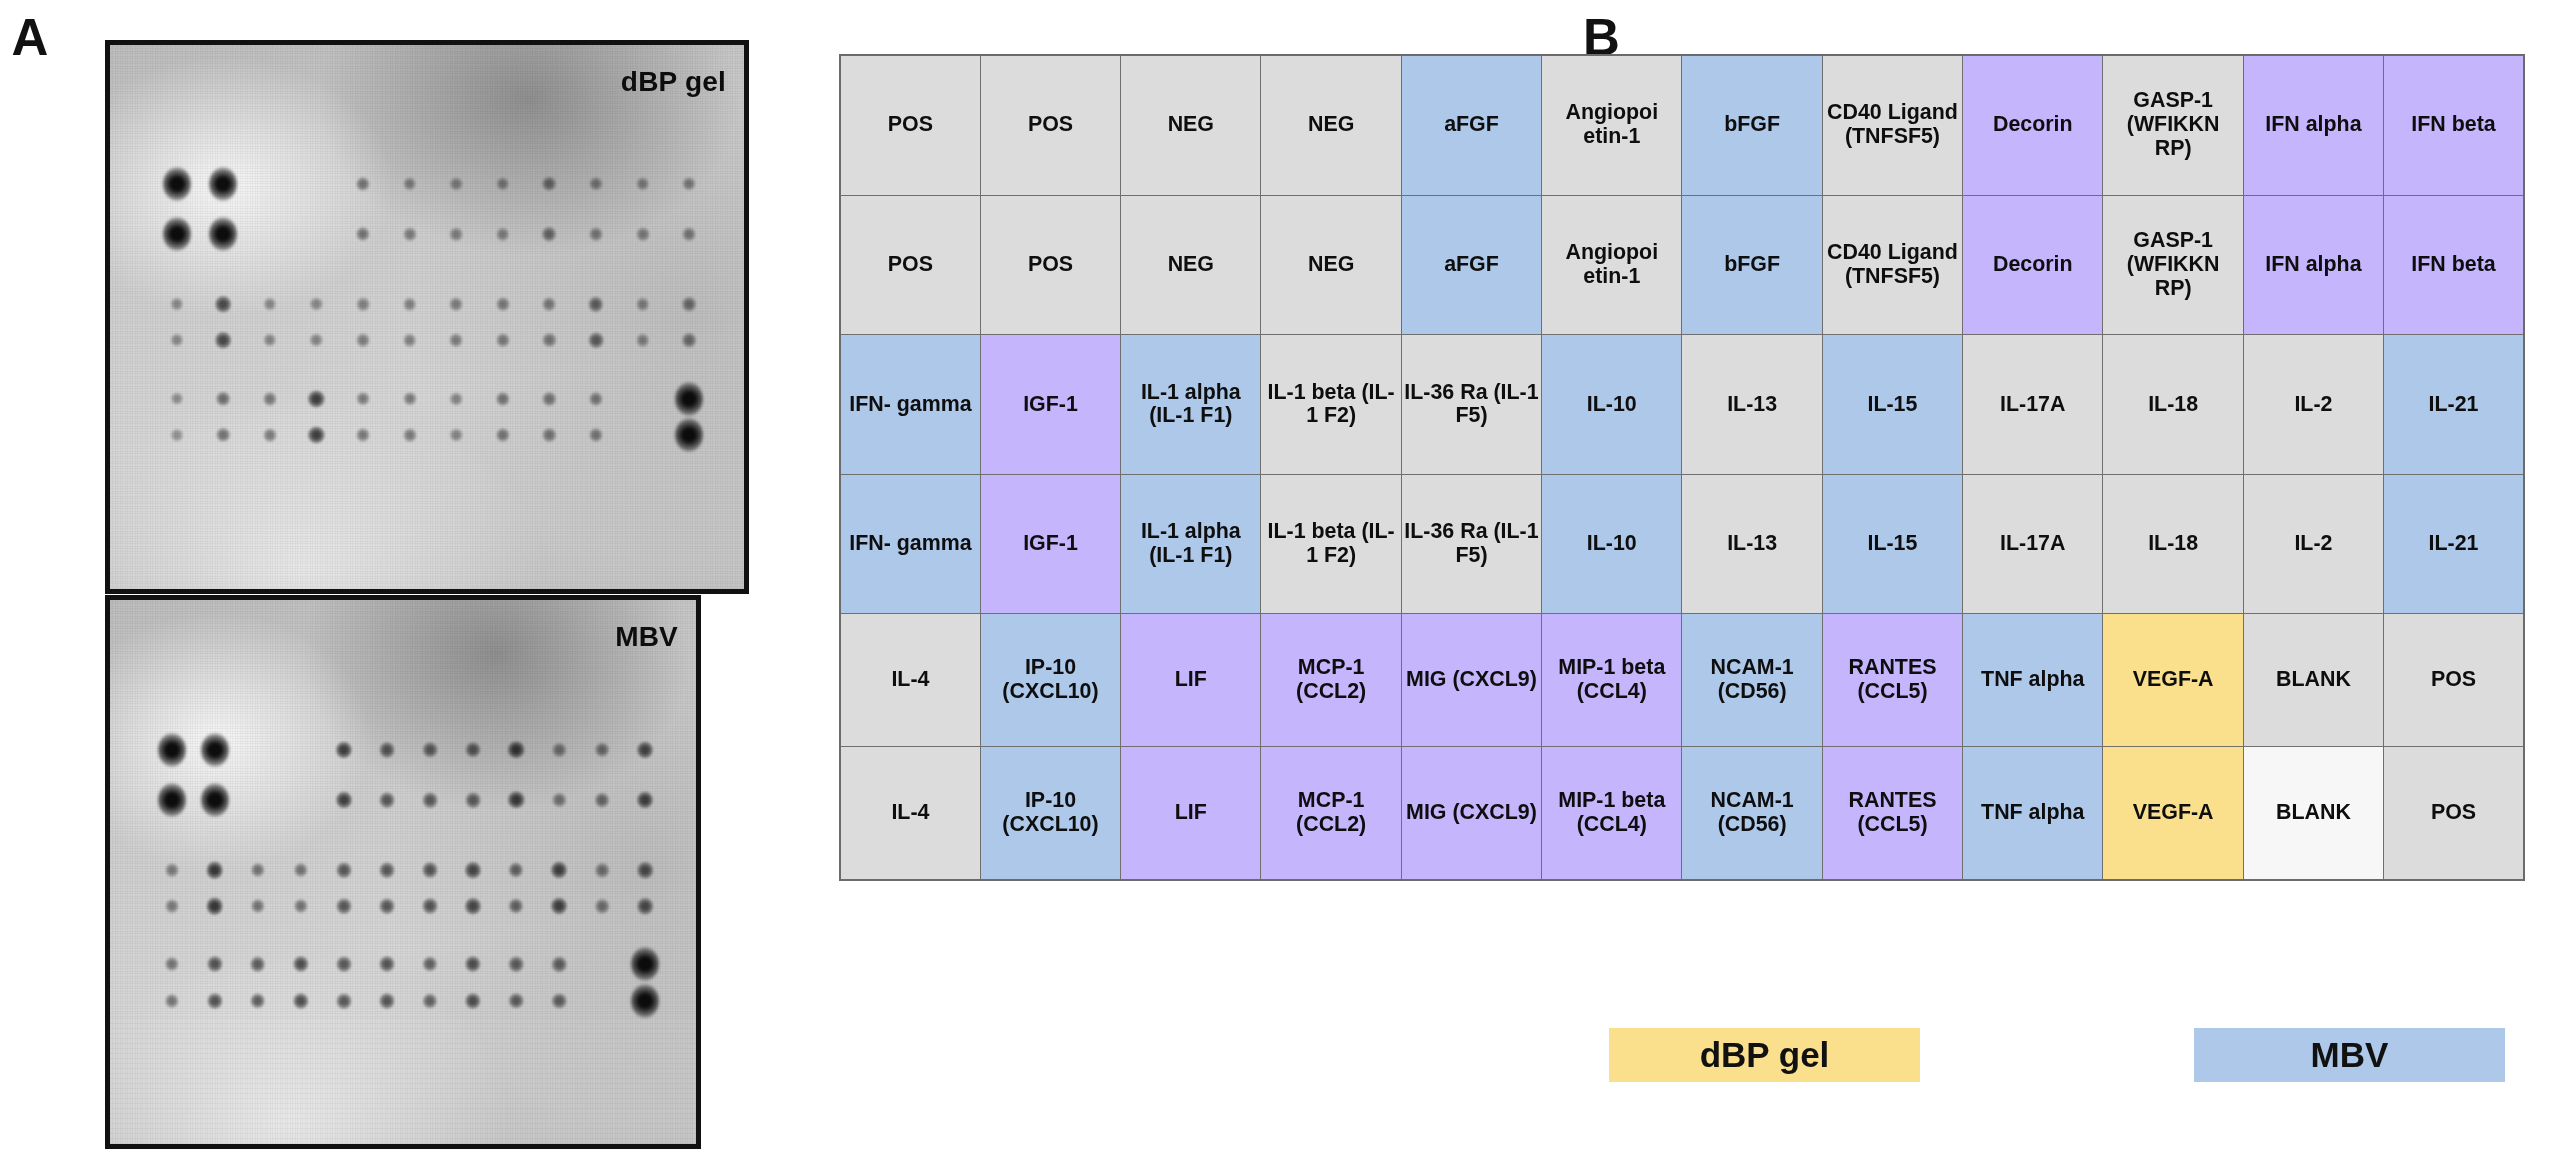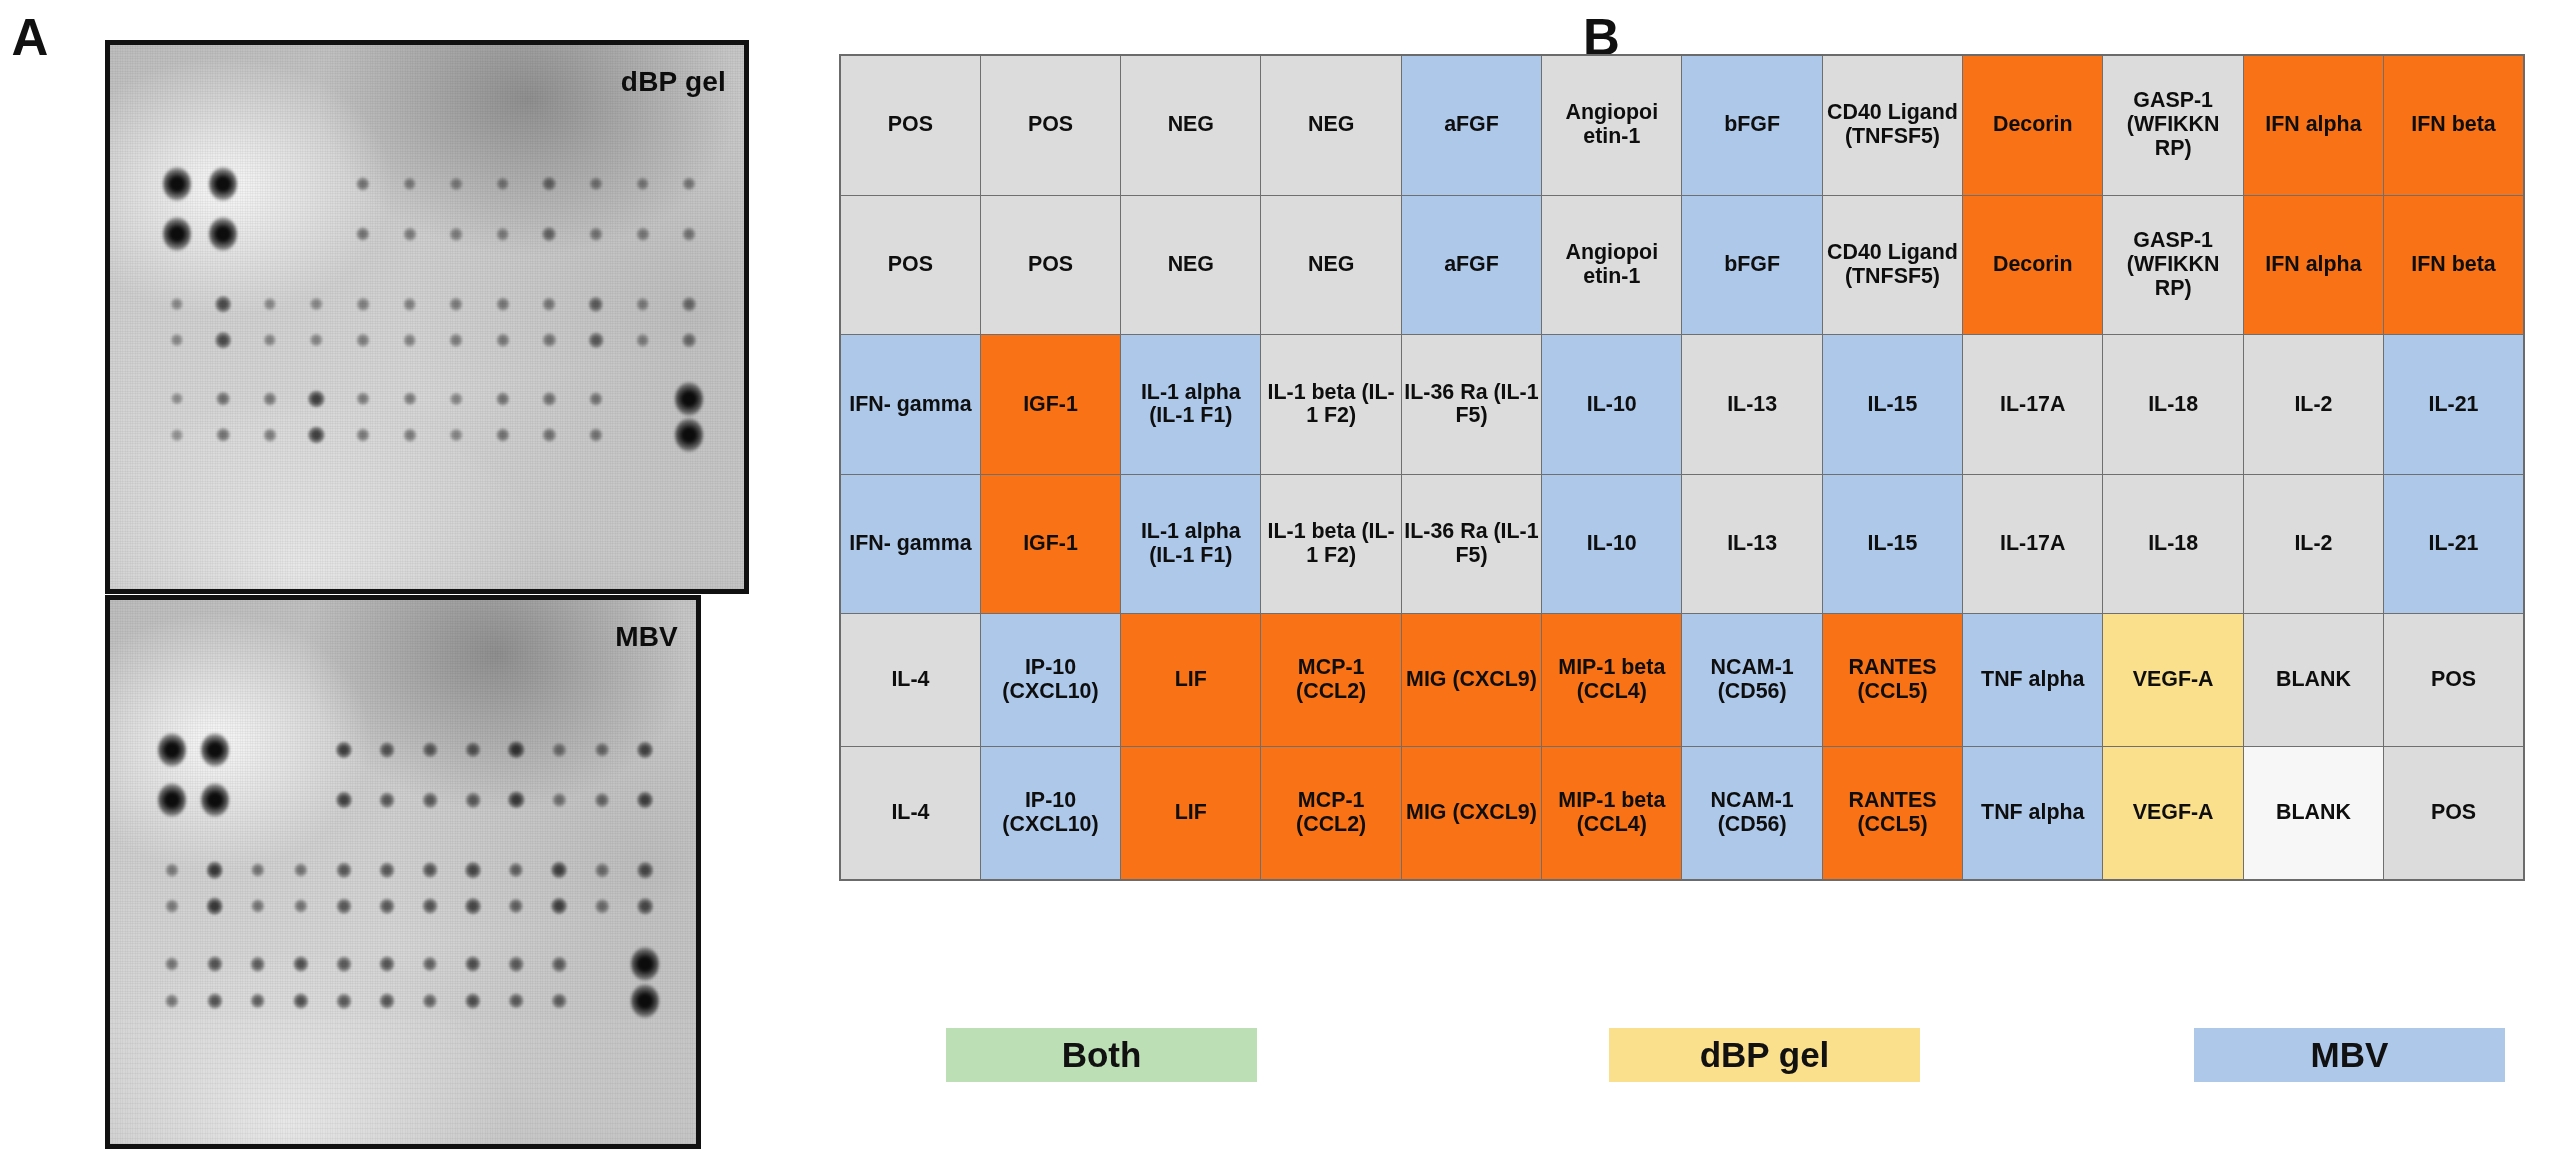--- a/index.html
+++ b/index.html
@@ -91,21 +91,21 @@
     line-height:1.12;
     padding:3.3px 2.5px;
     word-break:break-word;
   }
   #array-table tr.band-a td{height:132px;}
   #array-table tr.band-b td{height:132px;}
   #array-table tr.band-c td{height:125px;}
 
   .cell-gray  {background:#dcdcdc;}
   .cell-blue  {background:#aec8ea;}
-  .cell-green {background:#f97316;}
+  .cell-green {background:#c4b5fd;}
   .cell-yellow{background:#fadf8d;}
   .cell-white {background:#f7f7f7;}
 
   
   #legend{
     position:absolute;
     left:48px;top:1028px;
     width:1686px;
     height:54px;
   }
@@ -364,18 +364,17 @@
           <td class="cell-green">RANTES (CCL5)</td>
           <td class="cell-blue">TNF alpha</td>
           <td class="cell-yellow">VEGF-A</td>
           <td class="cell-white">BLANK</td>
           <td class="cell-gray">POS</td>
         </tr>
       </tbody>
   </table>
 
   <div id="legend">
-    <div class="legend-item" id="legend-both">Both</div>
     <div class="legend-item" id="legend-dbp">dBP gel</div>
     <div class="legend-item" id="legend-mbv">MBV</div>
   </div>
 </div>
 
 
 </body></html>

